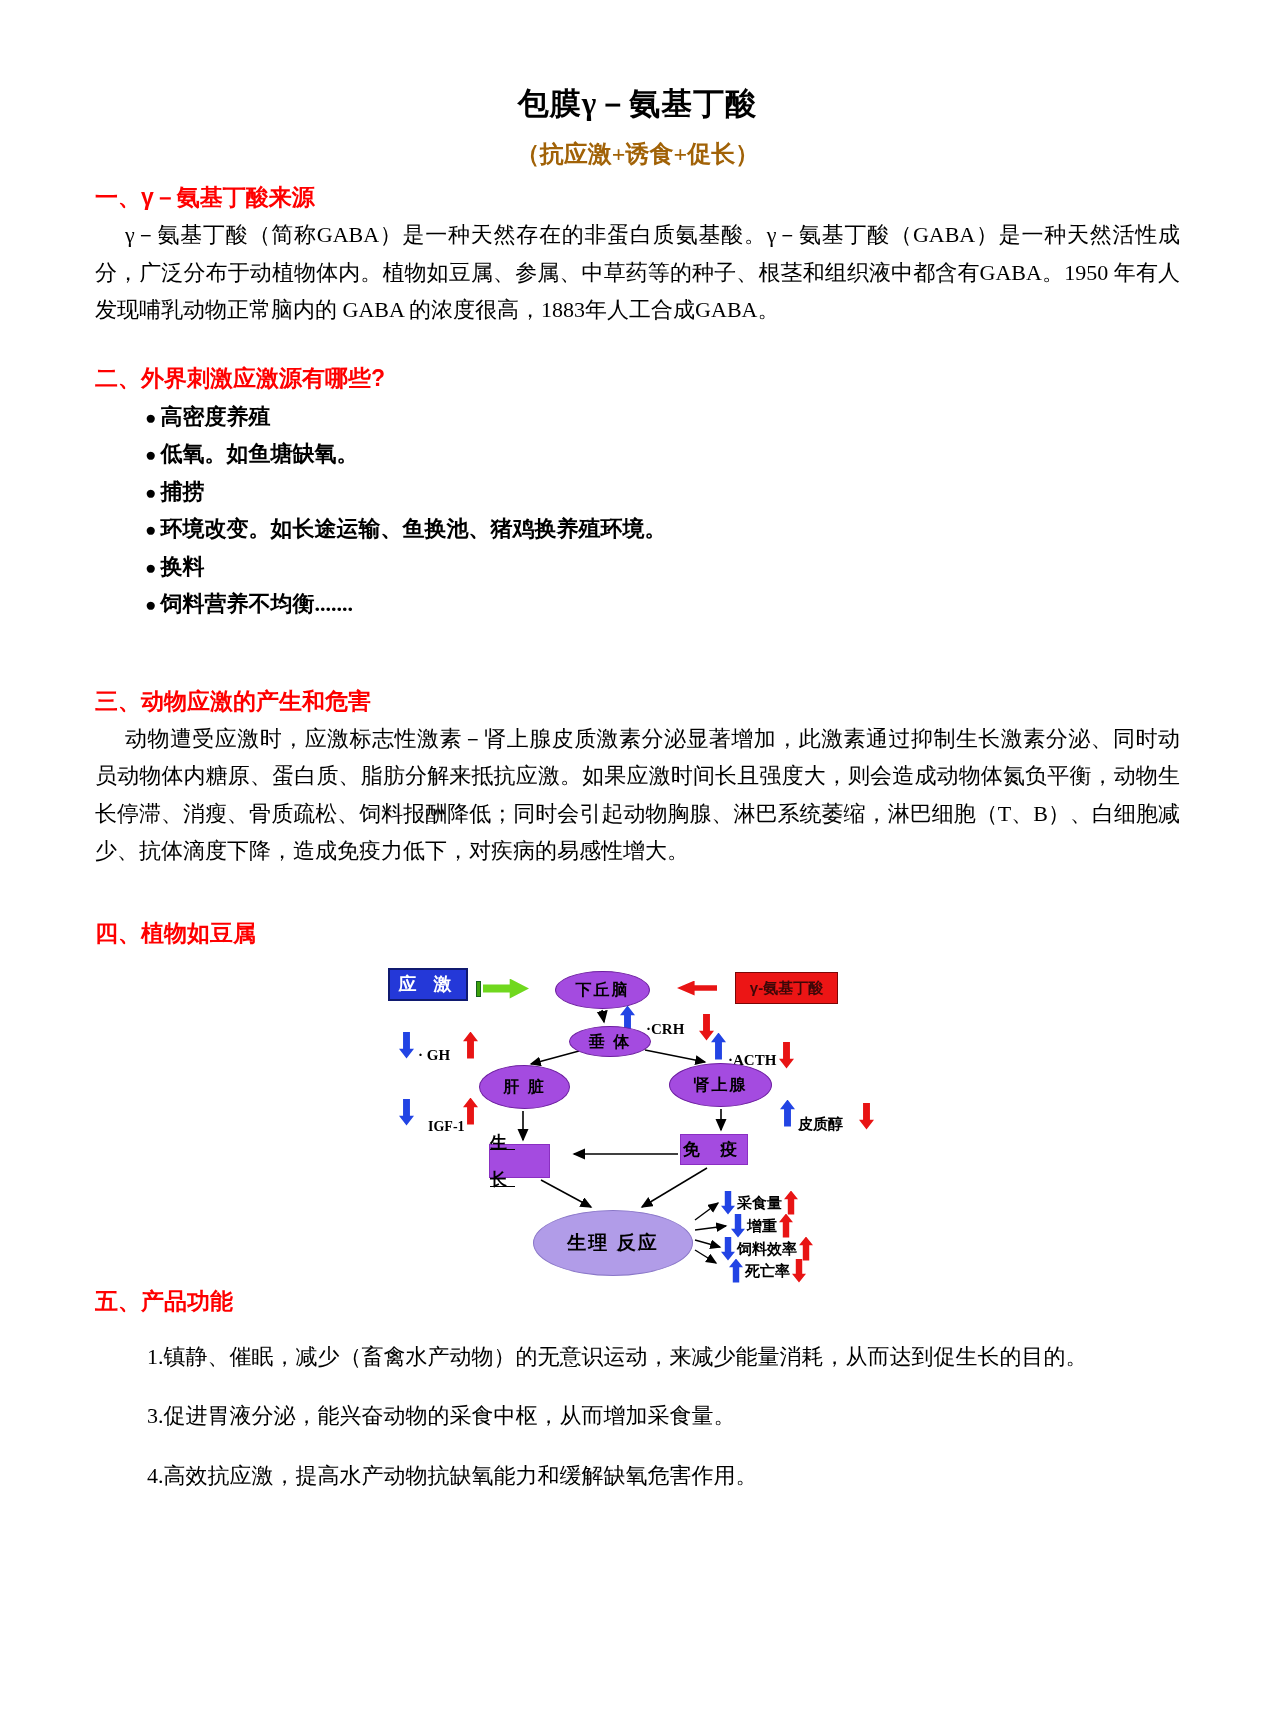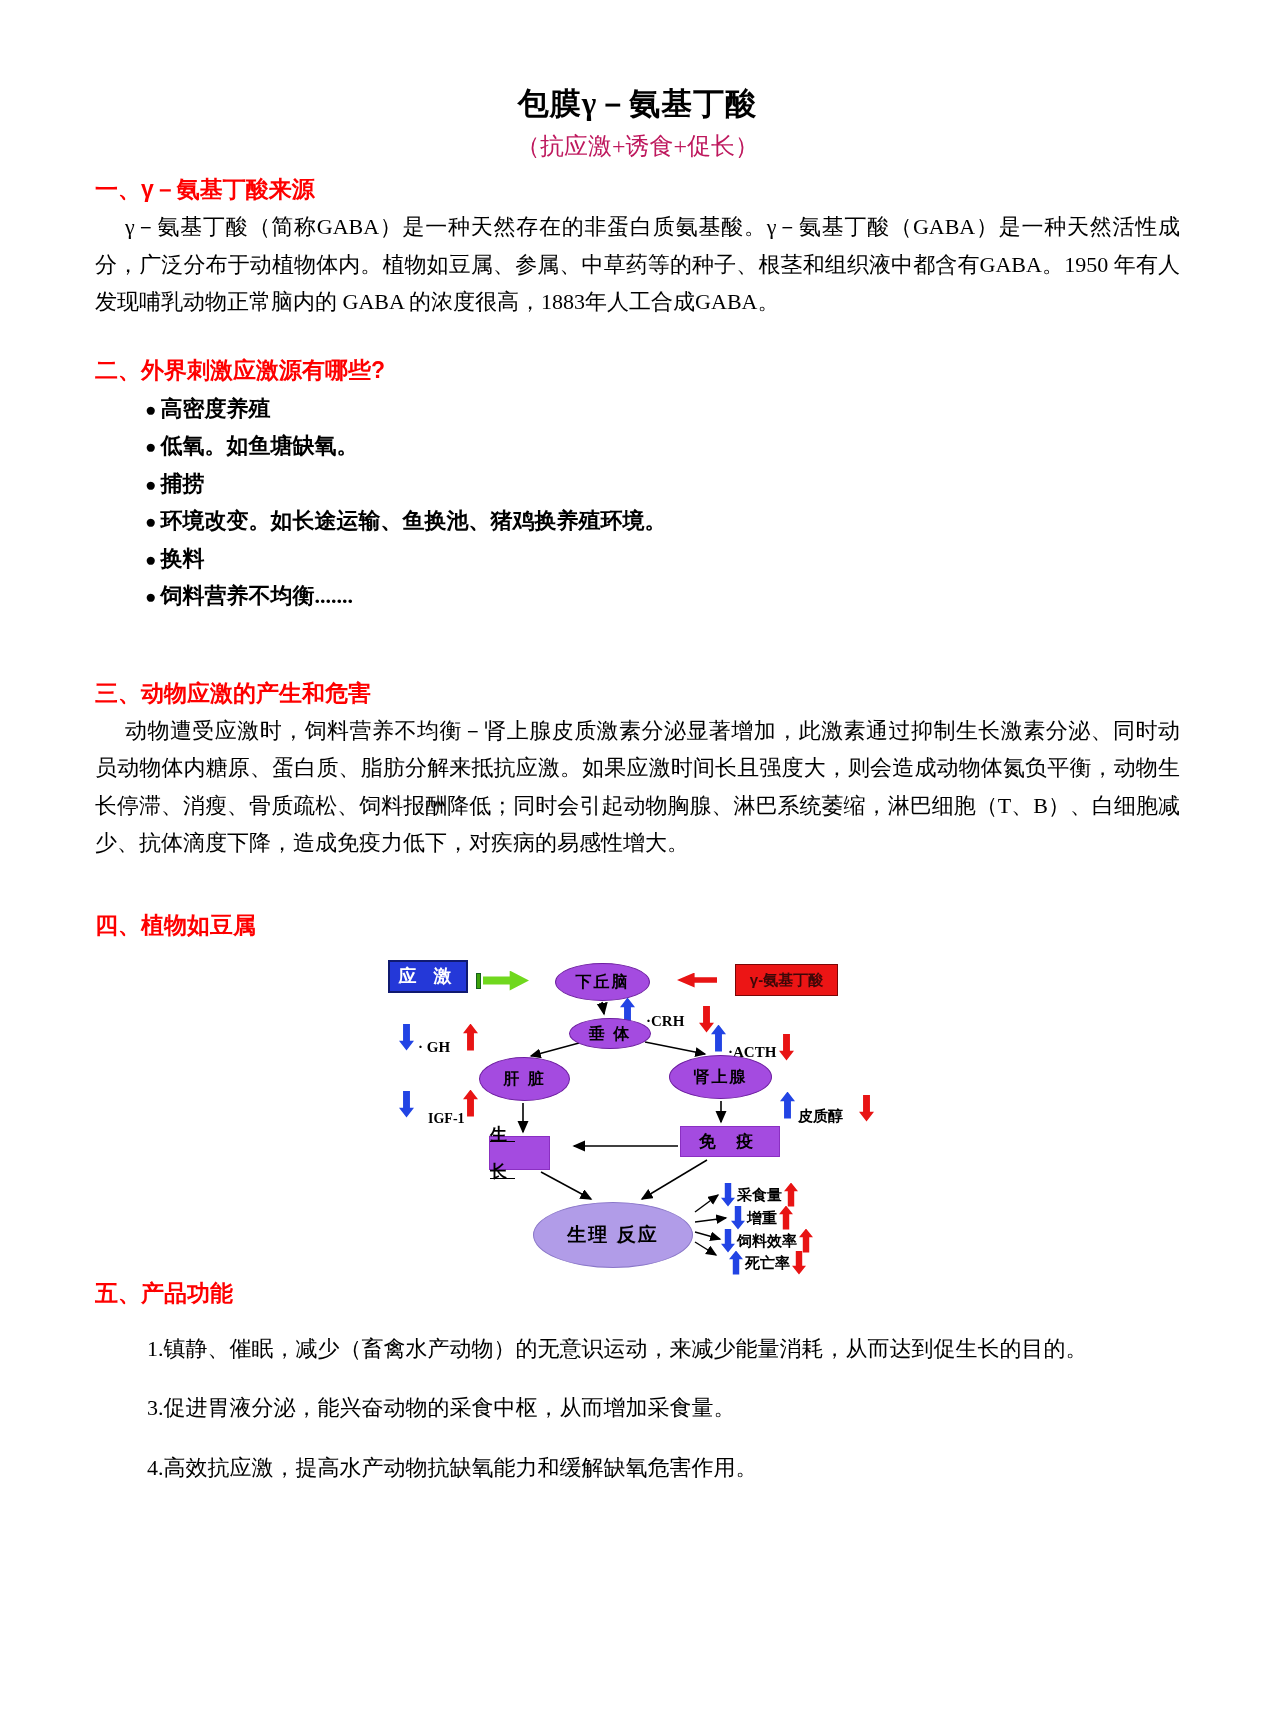--- a/index.html
+++ b/index.html
@@ -7,22 +7,22 @@
     width:1276px;min-height:1718px;box-sizing:border-box;
     padding:84px 96px 40px 95px;
     font-family:"Liberation Serif","DejaVu Serif",serif;
     color:#000;font-size:22px;line-height:37px;
   }
   .title{
     text-align:center;font-weight:bold;font-size:31px;line-height:40px;
     font-family:"Liberation Serif","DejaVu Serif",serif;letter-spacing:1px;
   }
   .subtitle{
-    text-align:center;font-weight:normal;font-size:24px;line-height:32px;
-    color:#be185d;margin-top:6px;
+    text-align:center;font-weight:bold;font-size:24px;line-height:32px;
+    color:#a16207;margin-top:14px;
   }
   .sec-heading{
     color:#fe0000;font-weight:bold;font-size:23px;line-height:30px;
     font-family:"Liberation Sans","DejaVu Sans",sans-serif;
   }
   .h1x{margin-top:12px;}
   .h2x{margin-top:34px;}
   .h3x{margin-top:62px;}
   .h4x{margin-top:48px;}
   .h5x{margin-top:2px;}
@@ -81,21 +81,21 @@
 <ul class="bullets">
   <li><span class="dot">●</span><span>高密度养殖</span></li>
   <li><span class="dot">●</span><span>低氧。如鱼塘缺氧。</span></li>
   <li><span class="dot">●</span><span>捕捞</span></li>
   <li><span class="dot">●</span><span>环境改变。如长途运输、鱼换池、猪鸡换养殖环境。</span></li>
   <li><span class="dot">●</span><span>换料</span></li>
   <li><span class="dot">●</span><span>饲料营养不均衡.......</span></li>
 </ul>
 
 <div class="sec-heading h3x">三、动物应激的产生和危害</div>
-<p class="para">动物遭受应激时，饲料营养不均衡－肾上腺皮质激素分泌显著增加，此激素通过抑制生长激素分泌、同时动员动物体内糖原、蛋白质、脂肪分解来抵抗应激。如果应激时间长且强度大，则会造成动物体氮负平衡，动物生长停滞、消瘦、骨质疏松、饲料报酬降低；同时会引起动物胸腺、淋巴系统萎缩，淋巴细胞（T、B）、白细胞减少、抗体滴度下降，造成免疫力低下，对疾病的易感性增大。</p>
+<p class="para">动物遭受应激时，应激标志性激素－肾上腺皮质激素分泌显著增加，此激素通过抑制生长激素分泌、同时动员动物体内糖原、蛋白质、脂肪分解来抵抗应激。如果应激时间长且强度大，则会造成动物体氮负平衡，动物生长停滞、消瘦、骨质疏松、饲料报酬降低；同时会引起动物胸腺、淋巴系统萎缩，淋巴细胞（T、B）、白细胞减少、抗体滴度下降，造成免疫力低下，对疾病的易感性增大。</p>
 
 <div class="sec-heading h4x">四、植物如豆属</div>
 
 <div class="diagram">
   <svg class="connectors" width="560" height="326" viewBox="0 0 560 326">
     <defs>
       <marker id="ah" markerWidth="9" markerHeight="8" refX="7" refY="3.5" orient="auto">
         <polygon points="0 0, 8 3.5, 0 7" fill="#000"></polygon>
       </marker>
     </defs>
@@ -139,21 +139,21 @@
 
   <span class="dg va down c-blue" style="left:44px;top:141px;"></span>
   <span class="horm" style="left:73px;top:150px;font-size:14px;">IGF-1</span>
   <span class="dg va up c-red" style="left:108px;top:140px;"></span>
 
   <span class="dg va up c-blue" style="left:425px;top:142px;"></span>
   <span class="horm" style="left:443px;top:147px;font-family:'Liberation Sans','DejaVu Sans',sans-serif;">皮质醇</span>
   <span class="dg va down c-red" style="left:504px;top:145px;"></span>
 
   <div class="dg pbox" style="left:134px;top:186px;width:61px;height:34px;text-decoration:underline;">生 长</div>
-  <div class="dg pbox" style="left:325px;top:176px;width:100px;height:31px;">免 疫</div>
+  <div class="dg pbox" style="left:325px;top:176px;width:68px;height:31px;">免 疫</div>
 
   <div class="dg physio" style="left:178px;top:252px;width:160px;height:66px;">生理 反应</div>
 
   <div class="outcome" style="left:366px;top:232px;">
     <span class="va down c-blue"></span>
     <span class="olabel">采食量</span>
     <span class="va up c-red"></span>
   </div>
   <div class="outcome" style="left:376px;top:255px;">
     <span class="va down c-blue"></span>

